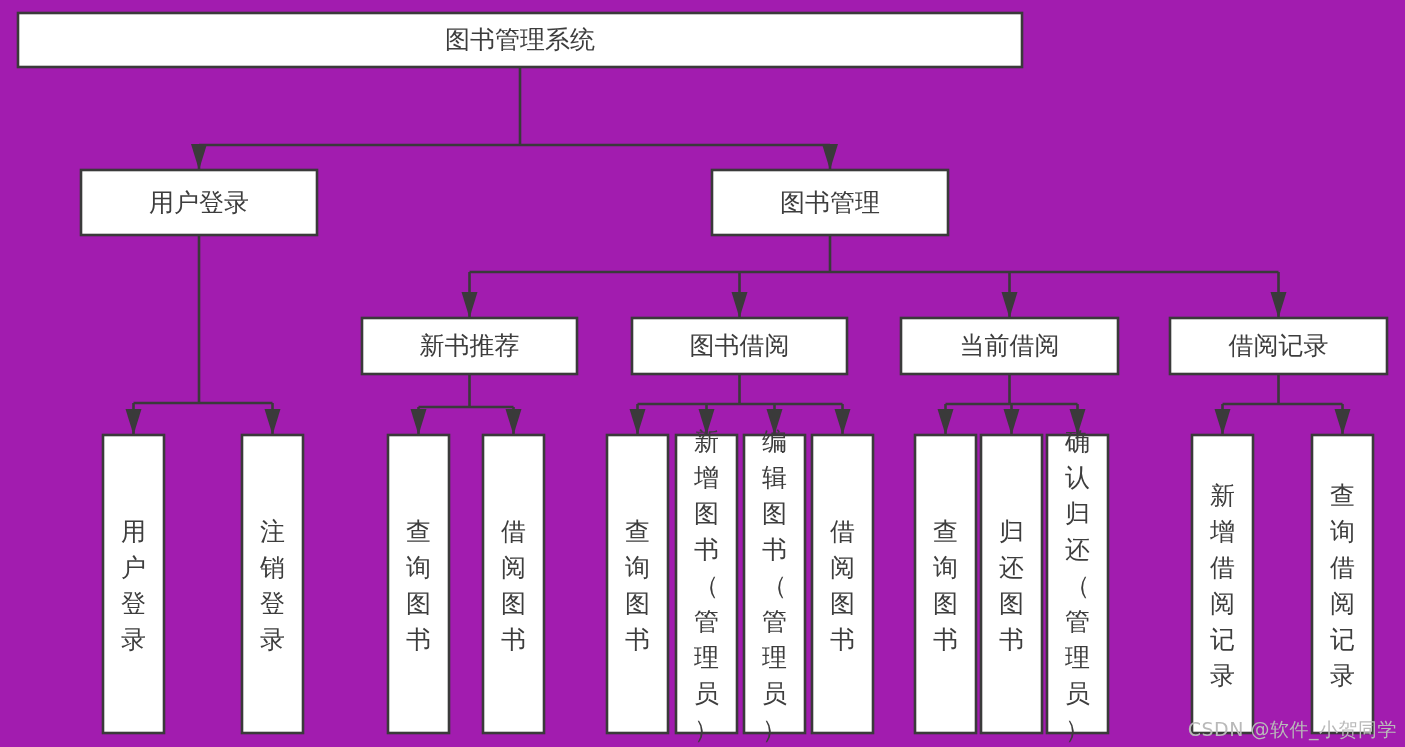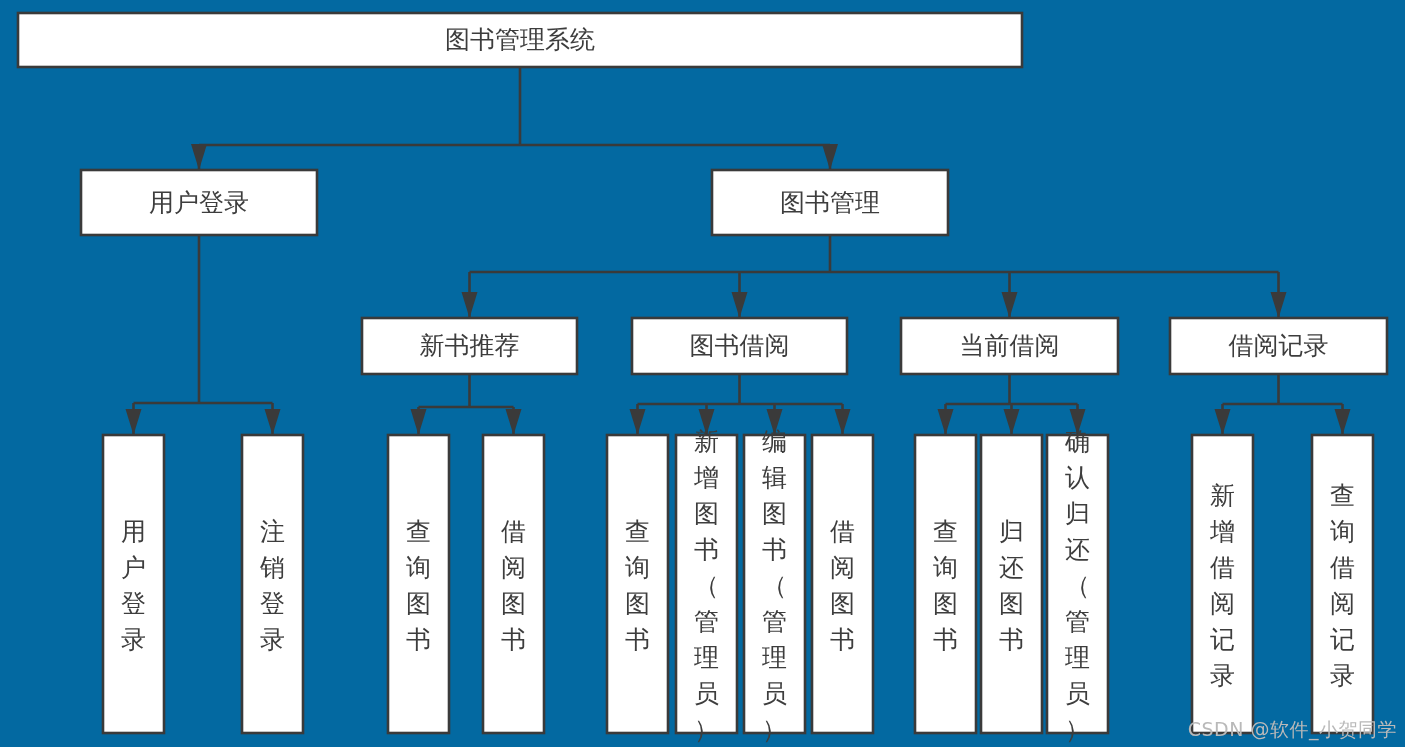--- a/index.html
+++ b/index.html
@@ -1,20 +1,20 @@
 <!DOCTYPE html>
 <html><head>
 <meta charset="utf-8">
 <style>
   html,body{margin:0;padding:0;background:#ffffff;}
   body{
     font-family:"DejaVu Sans","Liberation Sans",sans-serif;
     width:1405px;height:747px;overflow:hidden;
   }
-  #canvas{position:relative;width:1405px;height:747px;background:#0369a1;}
+  #canvas{position:relative;width:1405px;height:747px;background:#a21caf;}
   svg#tree{position:absolute;left:0;top:0;width:1405px;height:747px;}
   .nodebox{fill:#ffffff;stroke:#3a3a3a;stroke-width:2.6;}
   .connector{stroke:#3a3a3a;stroke-width:2.6;fill:none;}
   .arrowhead{fill:#3a3a3a;}
   .nodelabel{
     fill:#3d3d3d;
     font-family:"DejaVu Sans","Liberation Sans",sans-serif;
     font-size:25px;
     text-anchor:middle;
     dominant-baseline:middle;

